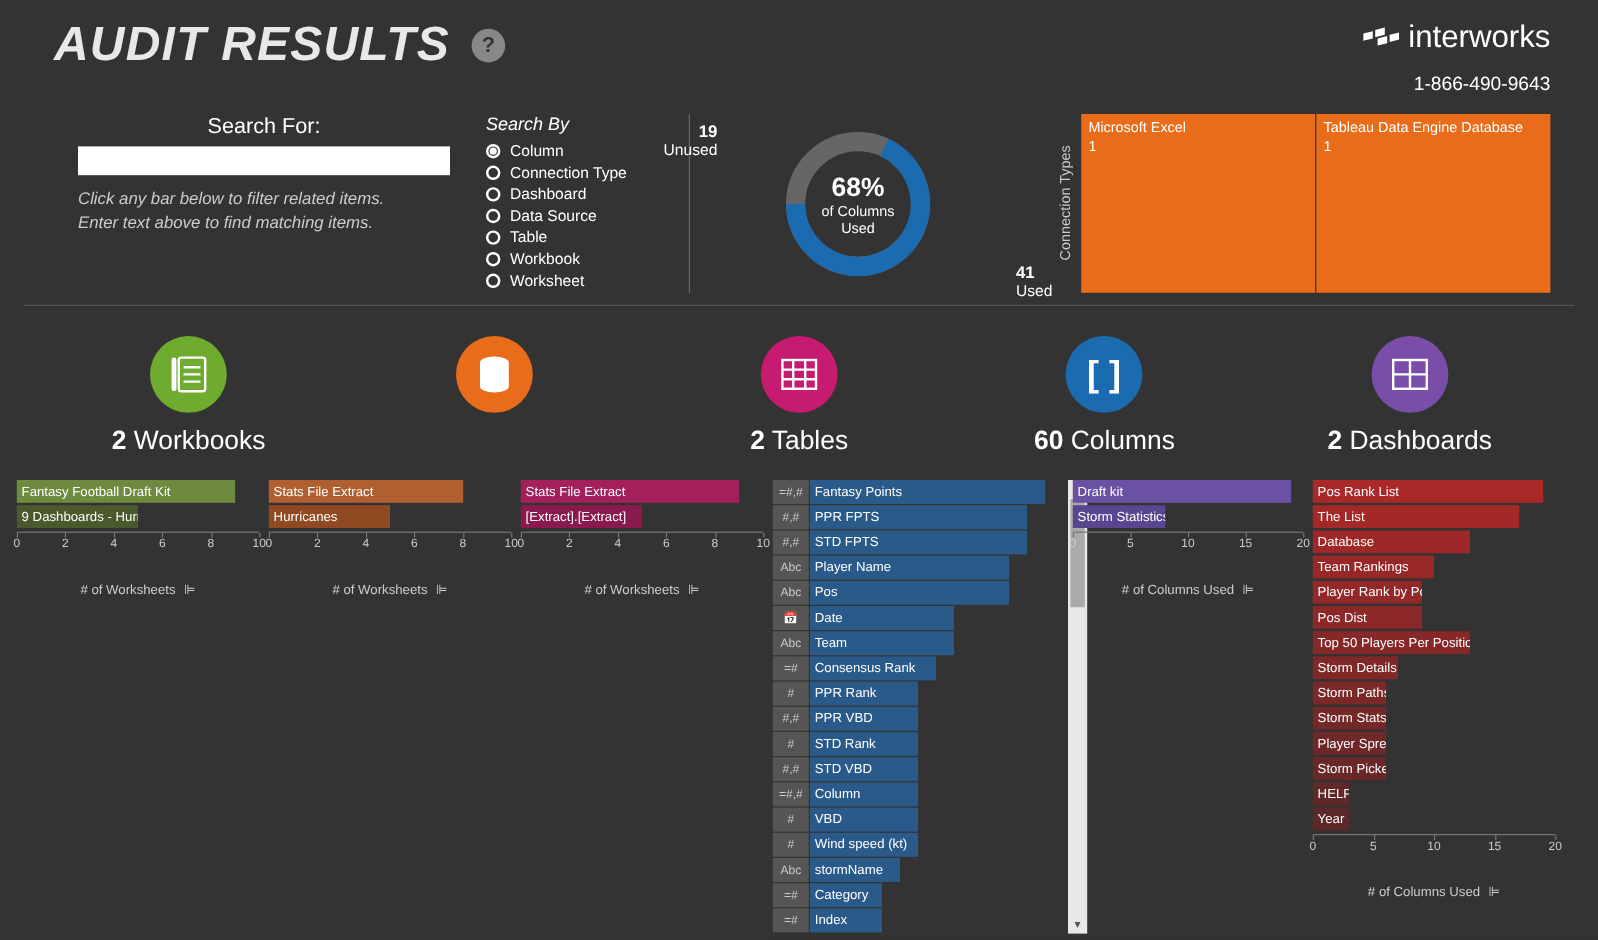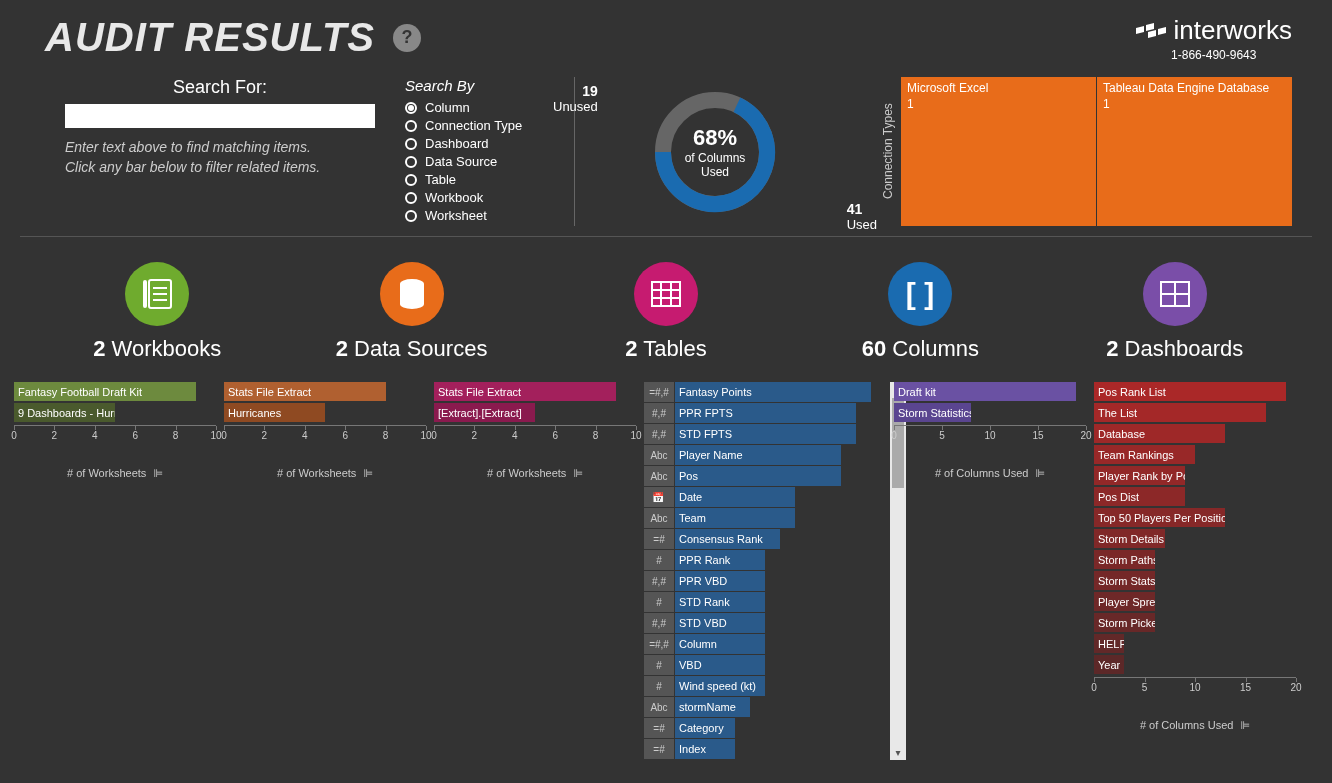--- a/index.html
+++ b/index.html
@@ -4,21 +4,21 @@
 <style>
 * { margin: 0; padding: 0; box-sizing: border-box; }
 body { background: #333; color: #fff; font-family: Arial, Helvetica, sans-serif; font-size: 13px; width: 1332px; height: 783px; overflow: hidden; position: relative; }
 .header { display: flex; justify-content: space-between; align-items: flex-start; padding: 15px 40px 0 45px; }
 .title-wrap { display: flex; align-items: center; gap: 18px; }
 .title { font-size: 40px; font-weight: 900; font-style: italic; color: #e8e8e8; letter-spacing: 1px; }
 .help-icon { width: 28px; height: 28px; border-radius: 50%; background: #888; color: #333; display: flex; align-items: center; justify-content: center; font-weight: bold; font-size: 18px; }
 .brand { text-align: right; }
 .brand-row { display:flex; align-items:center; gap:8px; justify-content:flex-end;}
 .brand-name { font-size: 26px; font-weight: 300; }
-.brand-phone { font-size: 12px; margin-top: 2px; text-align: center; }
+.brand-phone { font-size: 16px; margin-top: 16px; }
 
 .top-row { display: flex; padding: 15px 20px 10px 45px; border-bottom: 1px solid #555; margin: 0 20px; }
 .search-block { width: 330px; padding-right: 20px; }
 .search-label { text-align: center; font-size: 18px; margin-bottom: 6px;}
 .search-input { width: 310px; height: 24px; background: #fff; color:#000; border:none; padding:2px 4px;}
 .search-hint { font-style: italic; color: #ccc; margin-top: 10px; font-size: 14px; line-height: 1.4;}
 .searchby-block { width: 180px; border-right: 1px solid #666; padding-left:10px;}
 .searchby-title { font-size: 15px; font-style: italic; margin-bottom: 6px;}
 .radio-item { display: flex; align-items: center; gap: 8px; margin: 3px 0; cursor:pointer;}
 .radio { width: 12px; height: 12px; border-radius: 50%; border: 2px solid #fff; display:inline-flex; align-items:center; justify-content:center;}
@@ -92,22 +92,22 @@
     </div>
     <div class="brand-phone">1-866-490-9643</div>
   </div>
 </div>
 
 <div class="top-row">
   <div class="search-block">
     <div class="search-label">Search For:</div>
     <input class="search-input" type="text" style="">
     <div class="search-hint">
+      <div>Click any bar below to filter related items.</div>
       <div>Enter text above to find matching items.</div>
-      <div>Click any bar below to filter related items.</div>
     </div>
   </div>
   <div class="searchby-block">
     <div class="searchby-title">Search By</div>
     <div id="radio-list">
         <div class="radio-item">
           <span class="radio selected"></span>
           <span class="radio-label">Column</span>
         </div>
         <div class="radio-item">
@@ -186,21 +186,20 @@
       <div class="summary-text"><span class="summary-count">2</span> Workbooks</div>
     </div>
     <div class="summary-item">
       <div class="icon-circle" style="background:#e86c1a">
         <svg class="summary-icon" viewBox="0 0 40 40">
           <ellipse cx="20" cy="10" rx="12" ry="5" fill="#fff"></ellipse>
           <path d="M8 10 v12 a12 5 0 0 0 24 0 V10" fill="#fff"></path>
           <path d="M8 22 v8 a12 5 0 0 0 24 0 v-8" fill="#fff"></path>
         </svg>
       </div>
-      <div class="summary-text"><span class="summary-count">2</span> Data Sources</div>
     </div>
     <div class="summary-item">
       <div class="icon-circle" style="background:#c61b70">
         <svg class="summary-icon" viewBox="0 0 40 40">
           <rect x="6" y="8" width="28" height="24" fill="none" stroke="#fff" stroke-width="2"></rect>
           <line x1="6" y1="16" x2="34" y2="16" stroke="#fff" stroke-width="2"></line>
           <line x1="6" y1="24" x2="34" y2="24" stroke="#fff" stroke-width="2"></line>
           <line x1="15" y1="8" x2="15" y2="32" stroke="#fff" stroke-width="2"></line>
           <line x1="25" y1="8" x2="25" y2="32" stroke="#fff" stroke-width="2"></line>
         </svg>

